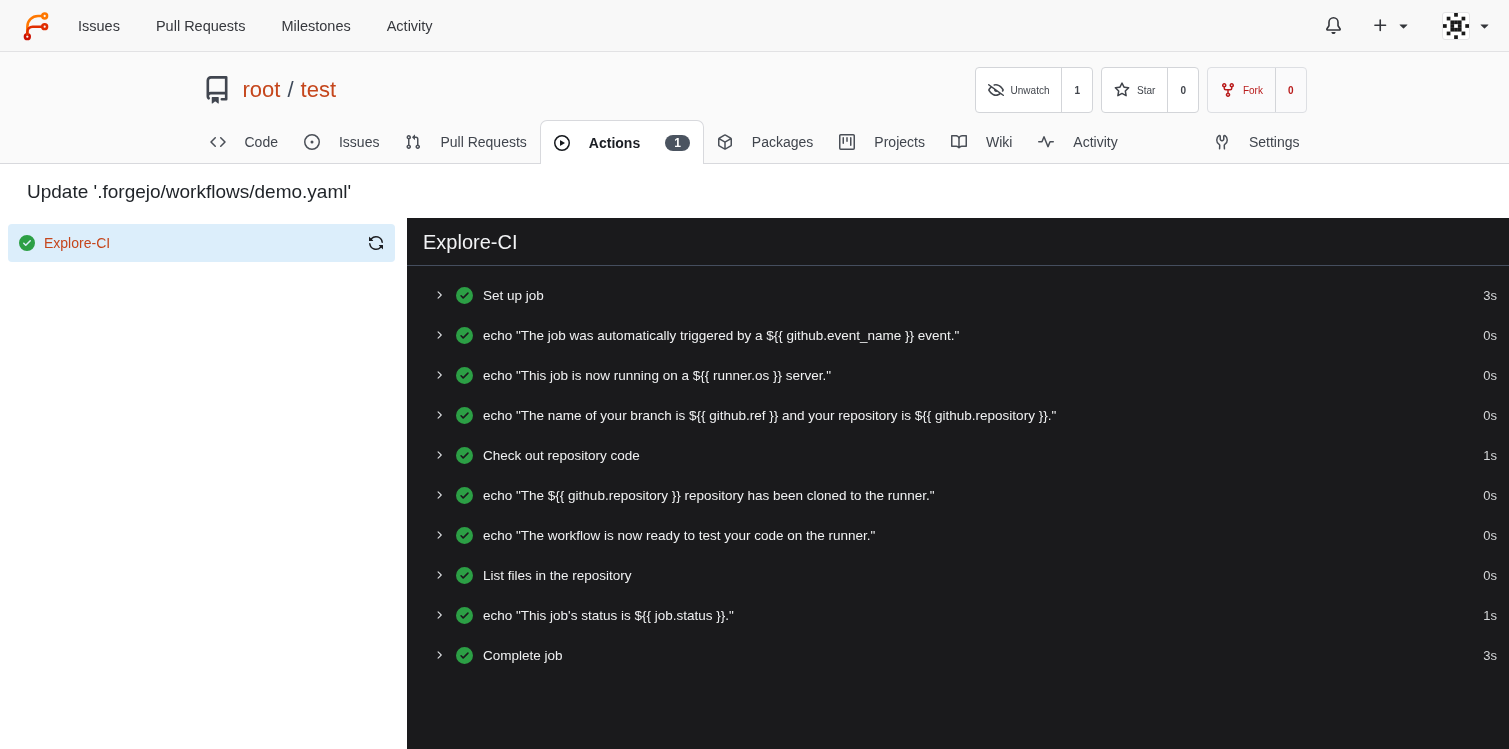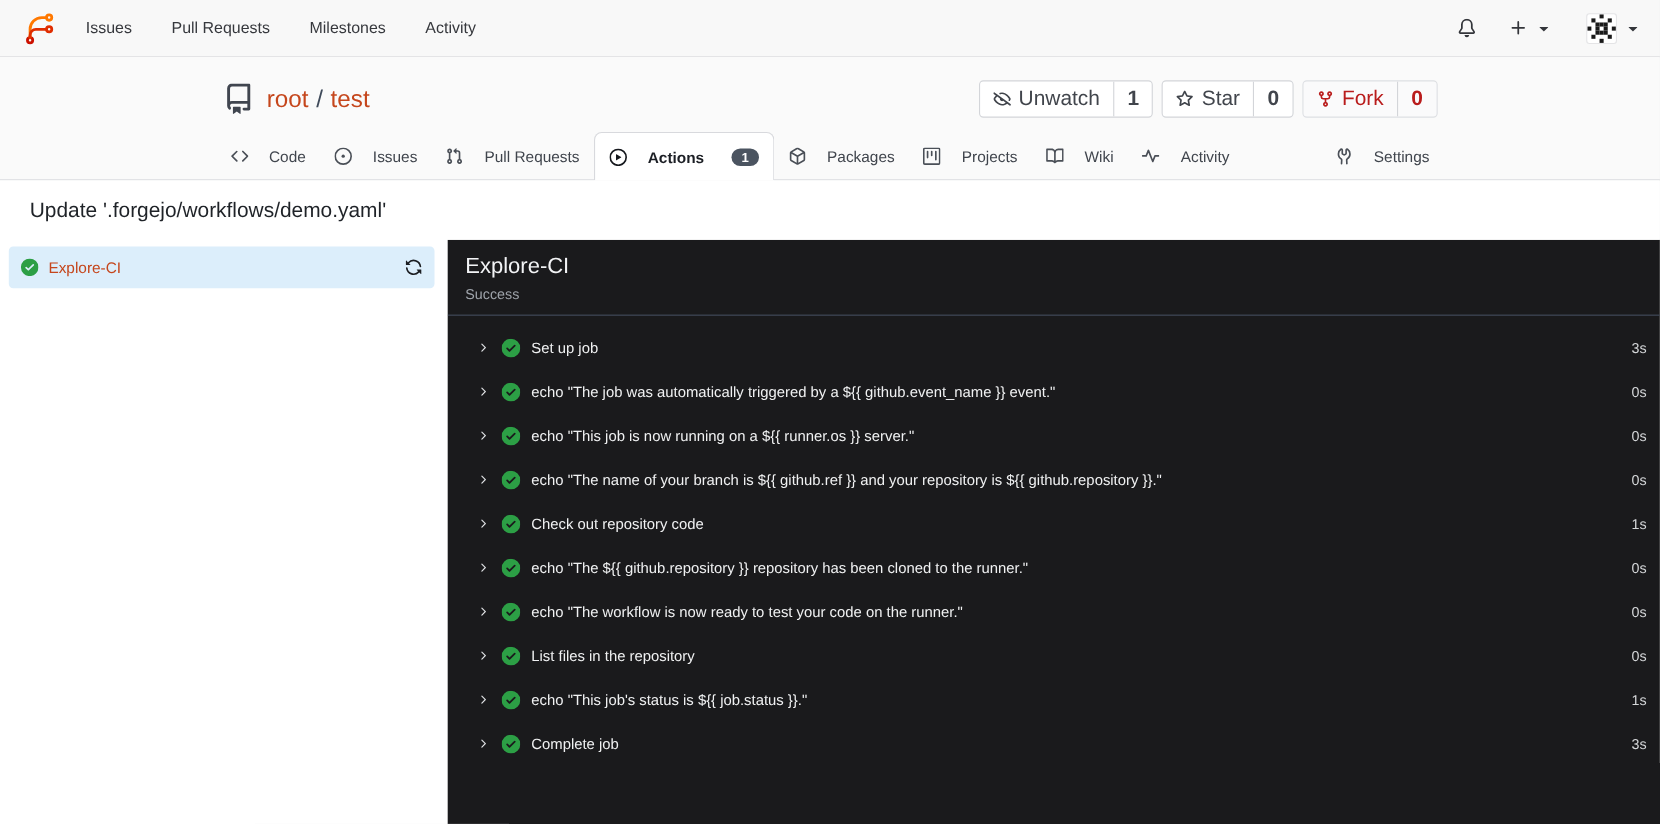--- a/index.html
+++ b/index.html
@@ -28,22 +28,22 @@
 
   
   .repo-header { background:#fafafa; flex:none; padding-top:8px; }
   .container { width:1136px; margin:0 auto; padding:0 16px; }
   .repo-title-row { height:60px; display:flex; align-items:center; }
   .repo-icon { width:28px; height:28px; color:#40454f; margin-right:12px; }
   .repo-title { font-size:22px; display:flex; align-items:baseline; gap:7px; }
   .repo-link { color:#c5461c; text-decoration:none; cursor:pointer; }
   .repo-sep { color:#3f4a5a; }
   .repo-actions { margin-left:auto; display:flex; gap:8px; }
-  .btn-group { display:flex; align-items:stretch; height:34px; background:#fff;
-    border:1px solid #d3d5d9; border-radius:4px; overflow:hidden; font-size:19px; color:#41454c; }
+  .btn-group { display:flex; align-items:stretch; height:46px; background:#fff;
+    border:1px solid #d3d5d9; border-radius:4px; overflow:hidden; font-size:10px; color:#41454c; }
   .btn-main { display:flex; align-items:center; gap:7px; padding:0 12px; cursor:pointer; }
   .btn-count { display:flex; align-items:center; padding:0 12px; border-left:1px solid #d3d5d9;
     font-weight:600; cursor:pointer; }
   .btn-group.disabled { color:#b91c1c; background:#fafafb; border-color:#dddfe3; }
 
   
   .tabs-strip { border-bottom:1px solid #d8d9dd; }
   .tabs { display:flex; align-items:stretch; height:43px; width:1136px; margin:0 auto; padding:0 10px; }
   .tab { display:flex; align-items:center; gap:19px; padding:0 13px; font-size:14px;
     color:#40454d; cursor:pointer; }
@@ -264,21 +264,20 @@
       <span class="job-name">Explore-CI</span>
       <svg class="job-refresh" viewBox="0 0 16 16" fill="currentColor">
           <path d="M1.705 8.005a.75.75 0 0 1 .834.656 5.5 5.5 0 0 0 9.592 2.97l-1.204-1.204a.25.25 0 0 1 .177-.427h3.646a.25.25 0 0 1 .25.25v3.646a.25.25 0 0 1-.427.177l-1.38-1.38A7.002 7.002 0 0 1 1.05 8.84a.75.75 0 0 1 .656-.834ZM8 2.5a5.487 5.487 0 0 0-4.131 1.869l1.204 1.204A.25.25 0 0 1 4.896 6H1.25A.25.25 0 0 1 1 5.75V2.104a.25.25 0 0 1 .427-.177l1.38 1.38A7.002 7.002 0 0 1 14.95 7.16a.75.75 0 0 1-1.49.178A5.5 5.5 0 0 0 8 2.5Z"></path>
         </svg>
     </div>
   </div>
 
   <div class="run-panel">
     <div class="panel-header">
       <div class="panel-title">Explore-CI</div>
-      <div class="panel-status">Success</div>
     </div>
     <div class="steps">
 
         <div class="step-row">
           <svg class="step-chevron" viewBox="0 0 16 16">
             <path d="M6.22 3.22a.75.75 0 0 1 1.06 0l4.25 4.25a.75.75 0 0 1 0 1.06l-4.25 4.25a.751.751 0 0 1-1.06-1.06L9.94 8 6.22 4.28a.75.75 0 0 1 0-1.06Z"></path>
           </svg>
           <svg class="step-check" viewBox="0 0 16 16">
             <path d="M8 16A8 8 0 1 1 8 0a8 8 0 0 1 0 16Zm3.78-9.72a.751.751 0 0 0-1.06-1.06L6.75 9.19 5.28 7.72a.751.751 0 0 0-1.06 1.06l2 2a.75.75 0 0 0 1.06 0Z"></path>
           </svg>

